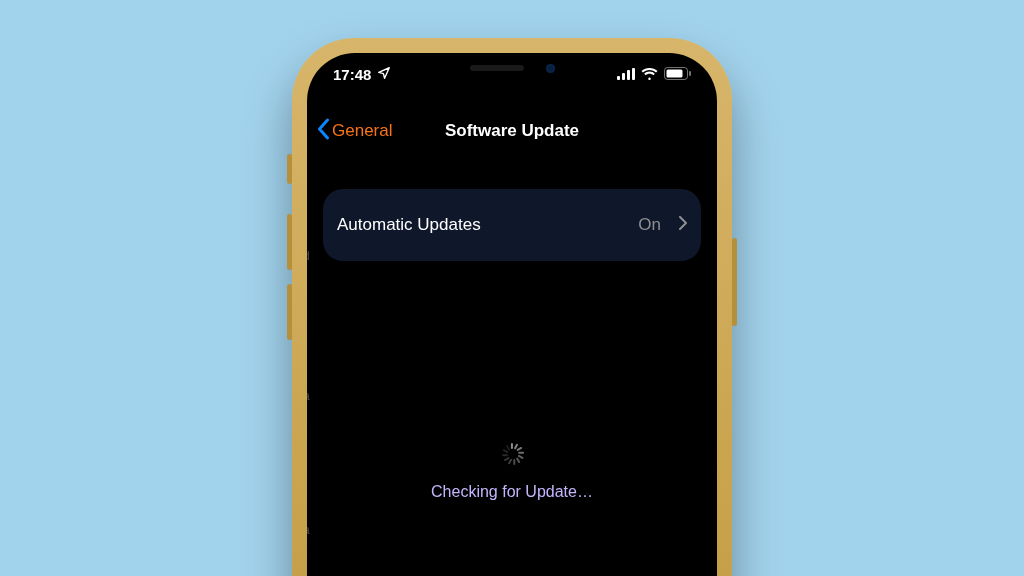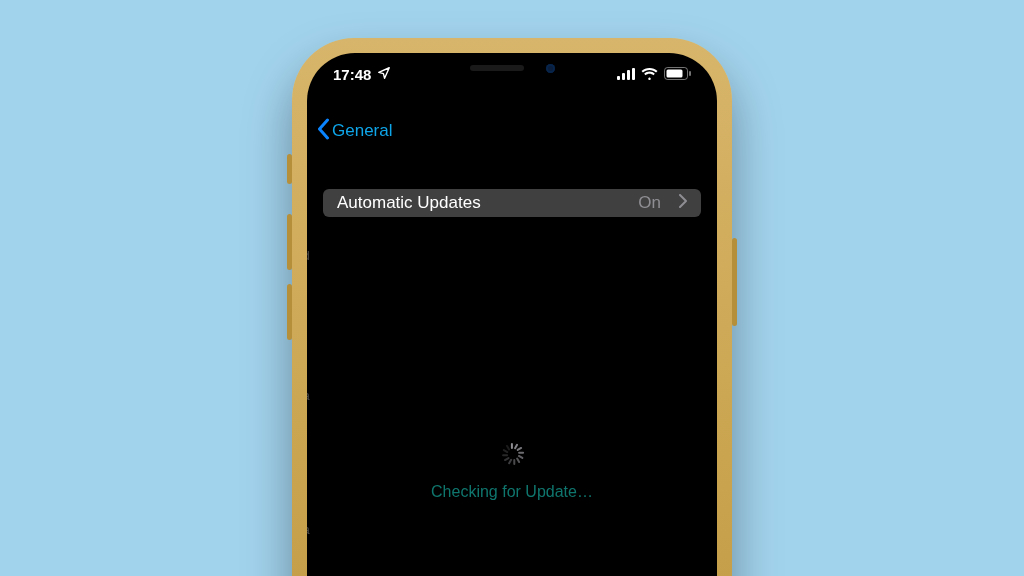--- a/index.html
+++ b/index.html
@@ -34,44 +34,44 @@
     padding:0 26px;font-size:15px;font-weight:700;
   }
   .status .left{display:flex;align-items:center;gap:6px;}
   .status .right{display:flex;align-items:center;gap:6px;}
   .nav{
     position:absolute;top:56px;left:0;right:0;height:44px;
     display:flex;align-items:center;justify-content:center;
   }
   .back{
     position:absolute;left:10px;top:0;height:44px;
-    display:flex;align-items:center;color:#0ea5e9;font-size:17px;gap:2px;
+    display:flex;align-items:center;color:#f97316;font-size:17px;gap:2px;
     cursor:pointer;
   }
   .back svg{width:13px;height:22px;}
   .title{font-size:17px;font-weight:600;color:#fff;}
   .content{position:absolute;top:100px;left:0;right:0;bottom:0;padding-top:36px;}
   .cellgroup{margin:0 16px;}
   .cell{
-    background:#404040;border-radius:6px;
+    background:#0f172a;border-radius:20px;
     display:flex;align-items:center;justify-content:space-between;
-    padding:4px 14px;font-size:17px;cursor:pointer;
+    padding:26px 14px;font-size:17px;cursor:pointer;
   }
   .cell .label{color:#fff;}
   .cell .value-wrap{display:flex;align-items:center;gap:18px;color:#8e8e93;}
   .spinner-block{
     position:absolute;left:0;right:0;top:290px;
     display:flex;flex-direction:column;align-items:center;gap:18px;
   }
   .spinner{width:22px;height:22px;position:relative;}
   .spinner span{
     position:absolute;left:50%;top:0;width:2.2px;height:6px;border-radius:1px;
     background:#8e8e93;transform-origin:50% 11px;
   }
-  .status-text{color:#0f766e;font-size:16px;}
+  .status-text{color:#c4b5fd;font-size:16px;}
   
   .artifact{
     position:absolute;left:0;color:#cfcfcf;opacity:0.35;font-size:12px;
     font-weight:400;transform:translateX(-4px);
   }
 </style>
 </head>
 <body>
 
 <div class="stage">
@@ -122,20 +122,21 @@
 
       <div class="nav">
         <div class="back">
           <span>
             <svg viewBox="0 0 12 22" fill="none" stroke="#0a84ff" stroke-width="3" stroke-linecap="round" stroke-linejoin="round">
                 <polyline points="10,2 2,11 10,20"></polyline>
               </svg>
           </span>
           <span>General</span>
         </div>
+        <div class="title">Software Update</div>
       </div>
 
       <div class="content">
         <div class="cellgroup">
           <div class="cell">
             <span class="label">Automatic Updates</span>
             <span class="value-wrap">
               <span>On</span>
               <span>
                 <svg width="8" height="14" viewBox="0 0 8 14" fill="none" stroke="#8e8e93" stroke-width="2" stroke-linecap="round" stroke-linejoin="round">

